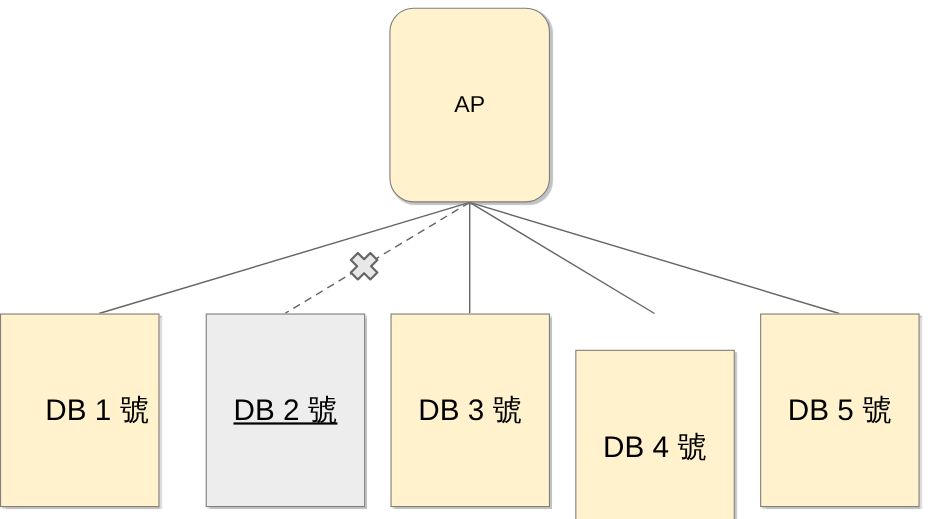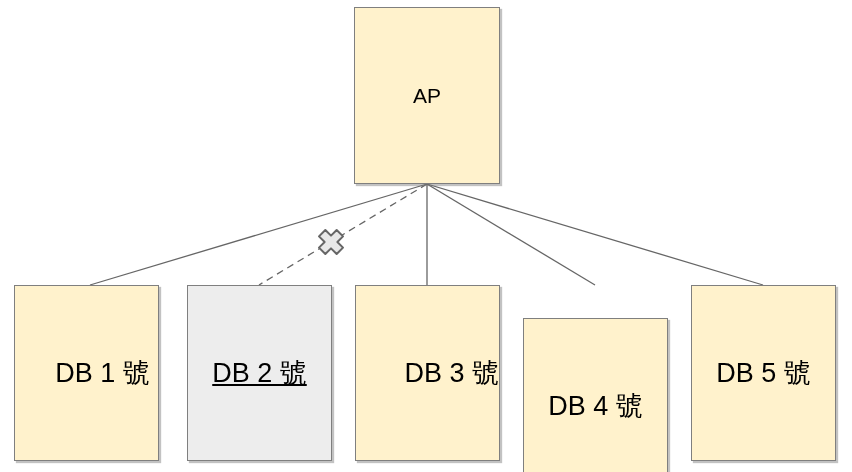--- a/index.html
+++ b/index.html
@@ -48,28 +48,29 @@
   .node.disconnected{
     background:var(--node-fill-disconnected);
   }
   .node .label{
     white-space:nowrap;
     line-height:1.2;
   }
   .node.root{
     left:354px;top:7px;width:146px;height:177px;
     font-size:21px;
+    border-radius:22px;
   }
   .node.child{
     top:285px;width:145px;height:176px;
     font-size:27px;
   }
-  .node.pos-0{left:14px;padding-left:32px;}
+  .node.pos-0{left:0;padding-left:32px;}
   .node.pos-1{left:187px;text-decoration:underline;}
-  .node.pos-2{left:355px;justify-content:flex-end;}
+  .node.pos-2{left:355px;}
   .node.pos-3{left:523px;margin-top:33px;}
   .node.pos-4{left:691px;}
 </style>
 </head>
 <body>
 
 <div class="canvas">
 
   <svg class="connectors" viewBox="0 0 852 472" xmlns="http://www.w3.org/2000/svg" aria-hidden="true">
     <line x1="427" y1="184" x2="90" y2="285"></line>

